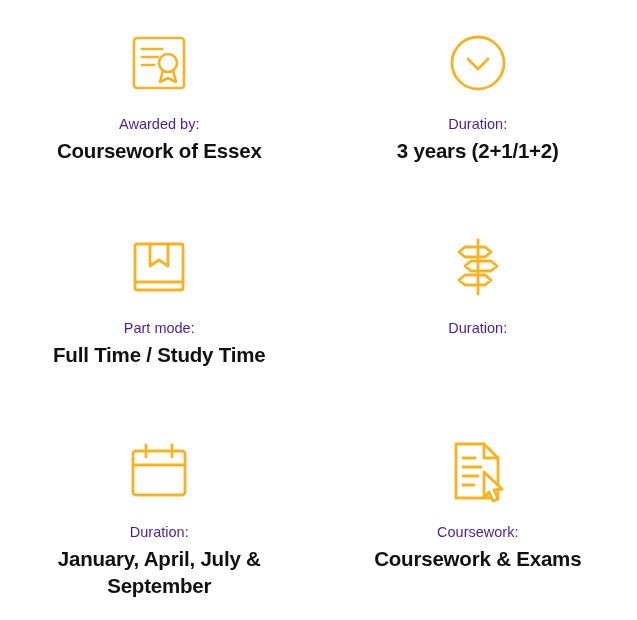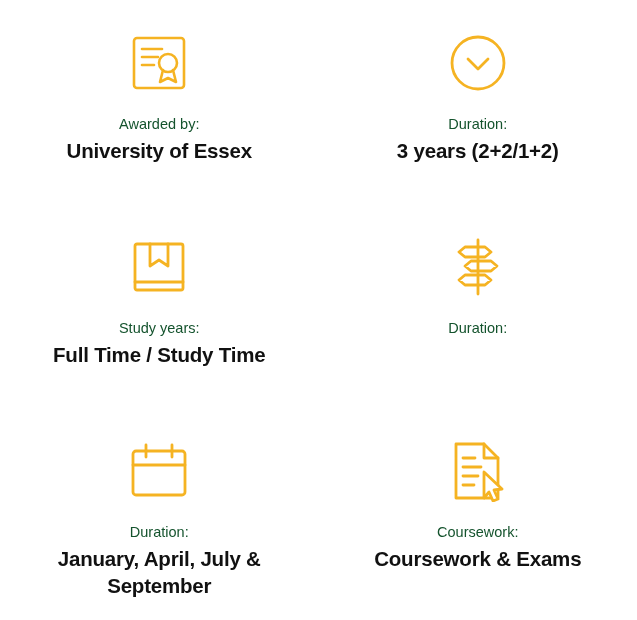--- a/index.html
+++ b/index.html
@@ -34,21 +34,21 @@
     height: 78px;
     display: flex;
     align-items: center;
     justify-content: center;
   }
   .icon-wrap svg {
     display: block;
   }
   .label {
     font-size: 14.5px;
-    color: #14532d;
+    color: #4c1d95;
     font-weight: 400;
     margin-top: 14px;
     line-height: 1.2;
     text-align: center;
   }
   .value {
     font-size: 20.5px;
     font-weight: bold;
     color: #111111;
     margin-top: 5px;
@@ -68,43 +68,43 @@
       <svg width="62" height="62" viewBox="0 0 62 62" fill="none" stroke="#f5b322" stroke-width="2.6" stroke-linecap="round" stroke-linejoin="round">
         <path d="M9 6 h44 a3 3 0 0 1 3 3 v44 a3 3 0 0 1 -3 3 h-44 a3 3 0 0 1 -3 -3 v-44 a3 3 0 0 1 3 -3 z"></path>
         <line x1="14" y1="17" x2="34" y2="17"></line>
         <line x1="14" y1="25" x2="30" y2="25"></line>
         <line x1="14" y1="33" x2="26" y2="33"></line>
         <circle cx="40" cy="31" r="9"></circle>
         <path d="M35 38 l-3 12 l8 -4 l8 4 l-3 -12"></path>
       </svg>
     </div>
     <div class="label">Awarded by:</div>
-    <div class="value">University of Essex</div>
+    <div class="value">Coursework of Essex</div>
   </div>
 
   <div class="cell">
     <div class="icon-wrap">
       <svg width="58" height="58" viewBox="0 0 58 58" fill="none" stroke="#f5b322" stroke-width="2.8" stroke-linecap="round" stroke-linejoin="round">
         <circle cx="29" cy="29" r="26"></circle>
         <path d="M19 25 l10 10 l10 -10"></path>
       </svg>
     </div>
     <div class="label">Duration:</div>
-    <div class="value">3 years (2+2/1+2)</div>
+    <div class="value">3 years (2+1/1+2)</div>
   </div>
 
   <div class="cell">
     <div class="icon-wrap">
       <svg width="60" height="58" viewBox="0 0 60 58" fill="none" stroke="#f5b322" stroke-width="2.8" stroke-linecap="round" stroke-linejoin="round">
         <path d="M8 6 h44 a2 2 0 0 1 2 2 v42 a2 2 0 0 1 -2 2 h-44 a2 2 0 0 1 -2 -2 v-42 a2 2 0 0 1 2 -2 z"></path>
         <path d="M21 6 v22 l9 -6 l9 6 v-22"></path>
         <line x1="6" y1="44" x2="54" y2="44"></line>
       </svg>
     </div>
-    <div class="label">Study years:</div>
+    <div class="label">Part mode:</div>
     <div class="value">Full Time / Study Time</div>
   </div>
 
   <div class="cell">
     <div class="icon-wrap">
       <svg width="58" height="60" viewBox="0 0 58 60" fill="none" stroke="#f5b322" stroke-width="2.8" stroke-linecap="round" stroke-linejoin="round">
         <line x1="29" y1="3" x2="29" y2="57"></line>
         <path d="M16 10 h20 l6 5 l-6 5 h-20 l-6 -5 z"></path>
         <path d="M42 24 h-20 l-6 5 l6 5 h20 l6 -5 z"></path>
         <path d="M16 38 h20 l6 5 l-6 5 h-20 l-6 -5 z"></path>

